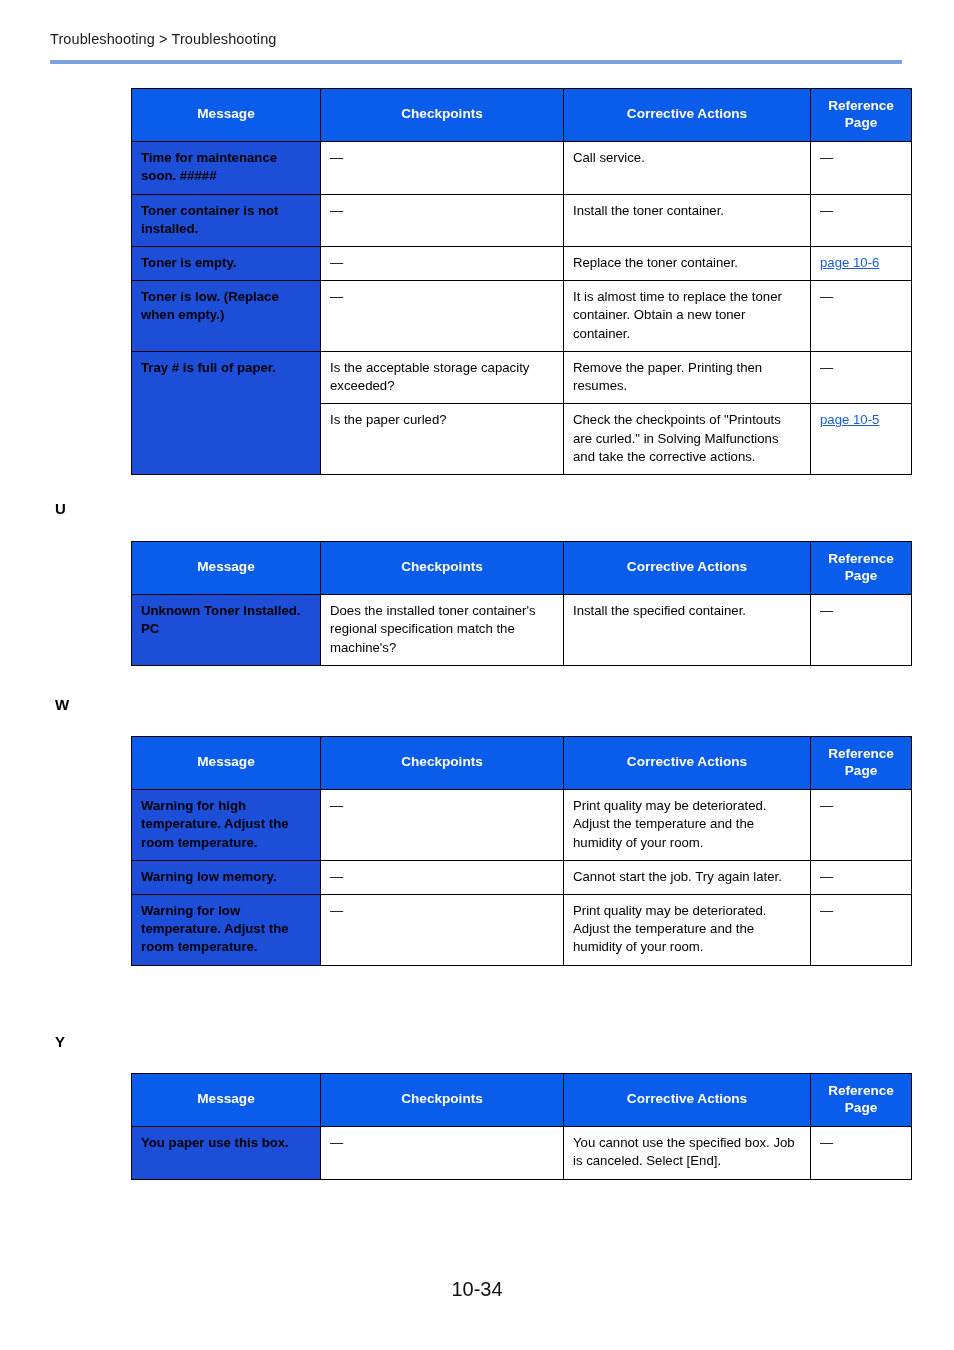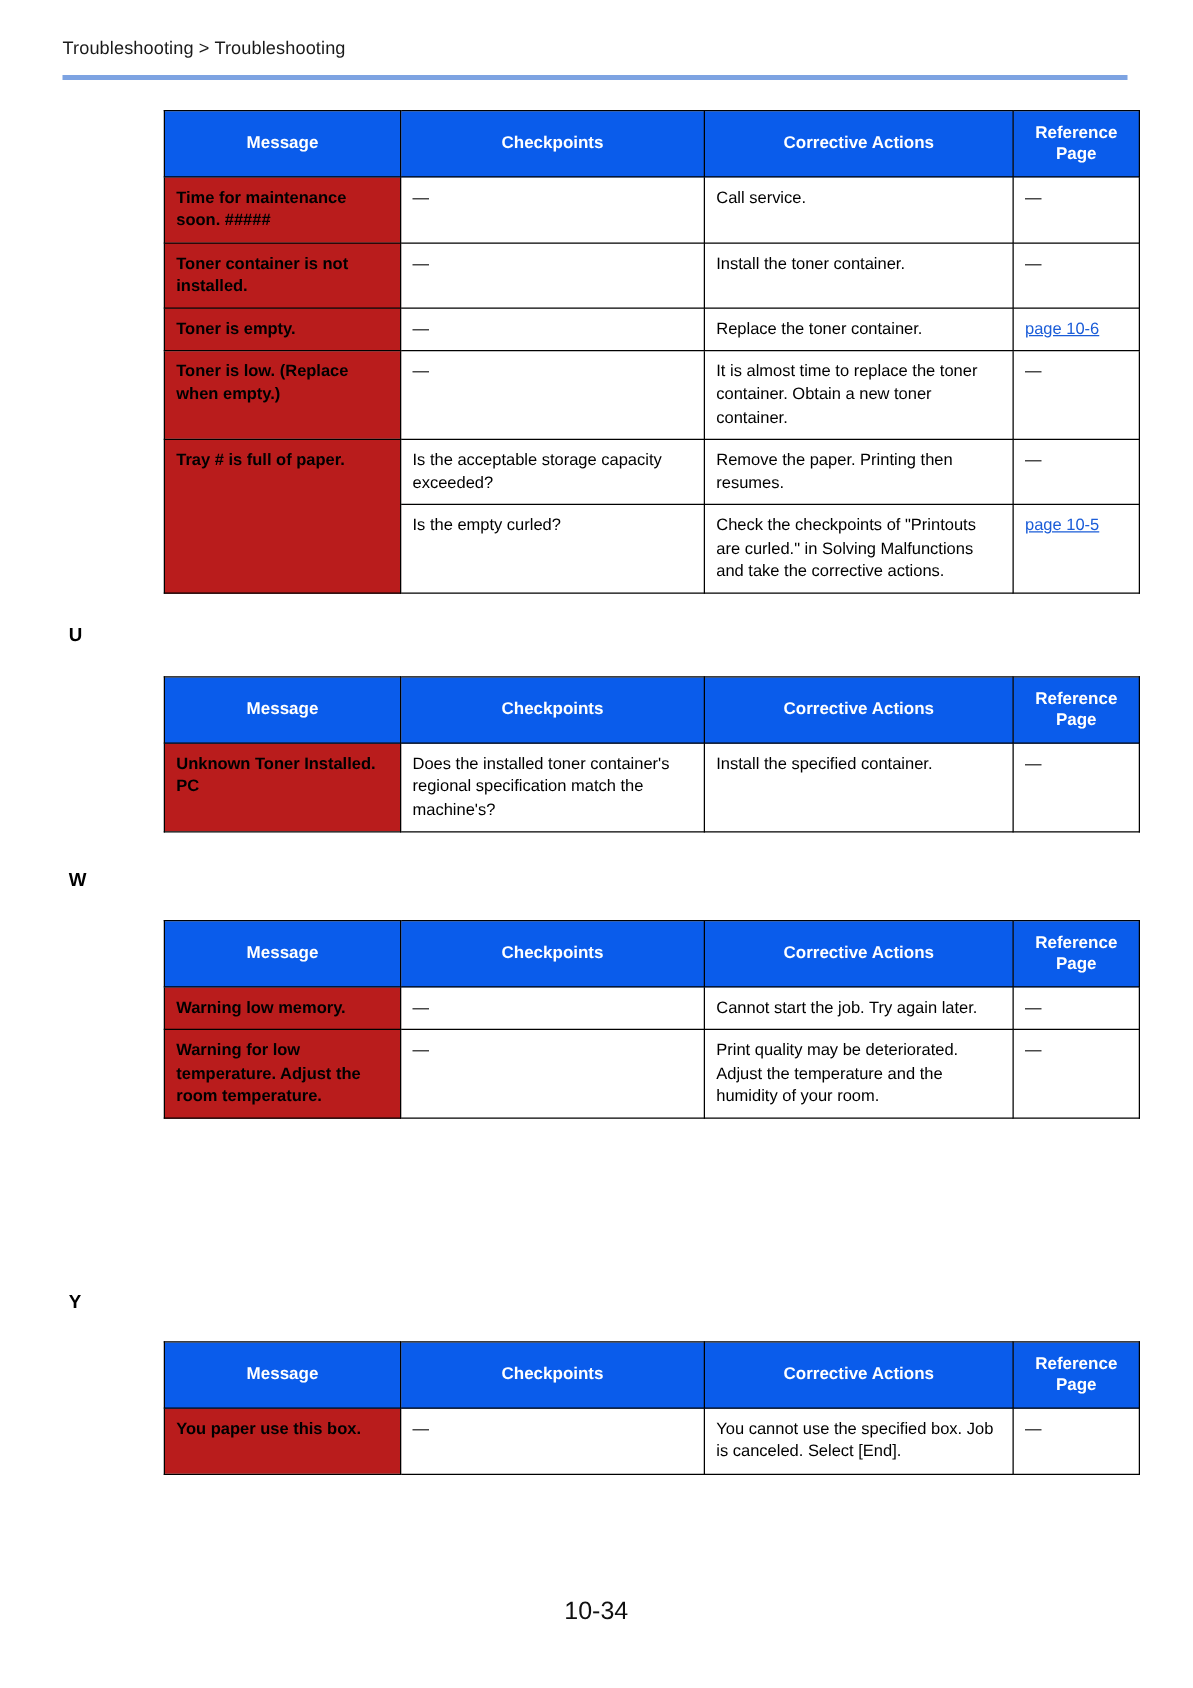--- a/index.html
+++ b/index.html
@@ -77,21 +77,21 @@
     padding: 9px 4px 10px 4px;
     line-height: 1.22;
   }
 
   col.c-message  { width: 189px; }
   col.c-check    { width: 243px; }
   col.c-action   { width: 247px; }
   col.c-ref      { width: 101px; }
 
   td.cell-message {
-    background: #b91c1c;
+    background: #1d4ed8;
     font-weight: bold;
   }
   td.cell-check,
   td.cell-action,
   td.cell-ref {
     background: #ffffff;
   }
   td.cell-ref { }
 
   a.ref-link,
@@ -168,21 +168,21 @@
               <td class="cell-action">It is almost time to replace the toner container. Obtain a new toner container.</td>
               <td class="cell-ref">—</td>
             </tr>
             <tr>
               <td class="cell-message" rowspan="2">Tray # is full of paper.</td>
               <td class="cell-check">Is the acceptable storage capacity exceeded?</td>
               <td class="cell-action">Remove the paper. Printing then resumes.</td>
               <td class="cell-ref">—</td>
             </tr>
             <tr>
-              <td class="cell-check">Is the empty curled?</td>
+              <td class="cell-check">Is the paper curled?</td>
               <td class="cell-action">Check the checkpoints of "Printouts are curled." in Solving Malfunctions and take the corrective actions.</td>
               <td class="cell-ref"><span class="ref-link">page 10-5</span></td>
             </tr>
           </tbody>
         </table>
       </div>
       <div class="section-letter" style="top: 500px;">U</div>
       <div class="table-block" style="top: 541px;">
         <table class="msg-table">
           <colgroup>
@@ -221,20 +221,26 @@
           <thead>
             <tr>
               <th>Message</th>
               <th>Checkpoints</th>
               <th>Corrective Actions</th>
               <th>Reference Page</th>
             </tr>
           </thead>
           <tbody>
             <tr>
+              <td class="cell-message">Warning for high temperature. Adjust the room temperature.</td>
+              <td class="cell-check">—</td>
+              <td class="cell-action">Print quality may be deteriorated. Adjust the temperature and the humidity of your room.</td>
+              <td class="cell-ref">—</td>
+            </tr>
+            <tr>
               <td class="cell-message">Warning low memory.</td>
               <td class="cell-check">—</td>
               <td class="cell-action">Cannot start the job. Try again later.</td>
               <td class="cell-ref">—</td>
             </tr>
             <tr>
               <td class="cell-message">Warning for low temperature. Adjust the room temperature.</td>
               <td class="cell-check">—</td>
               <td class="cell-action">Print quality may be deteriorated. Adjust the temperature and the humidity of your room.</td>
               <td class="cell-ref">—</td>

